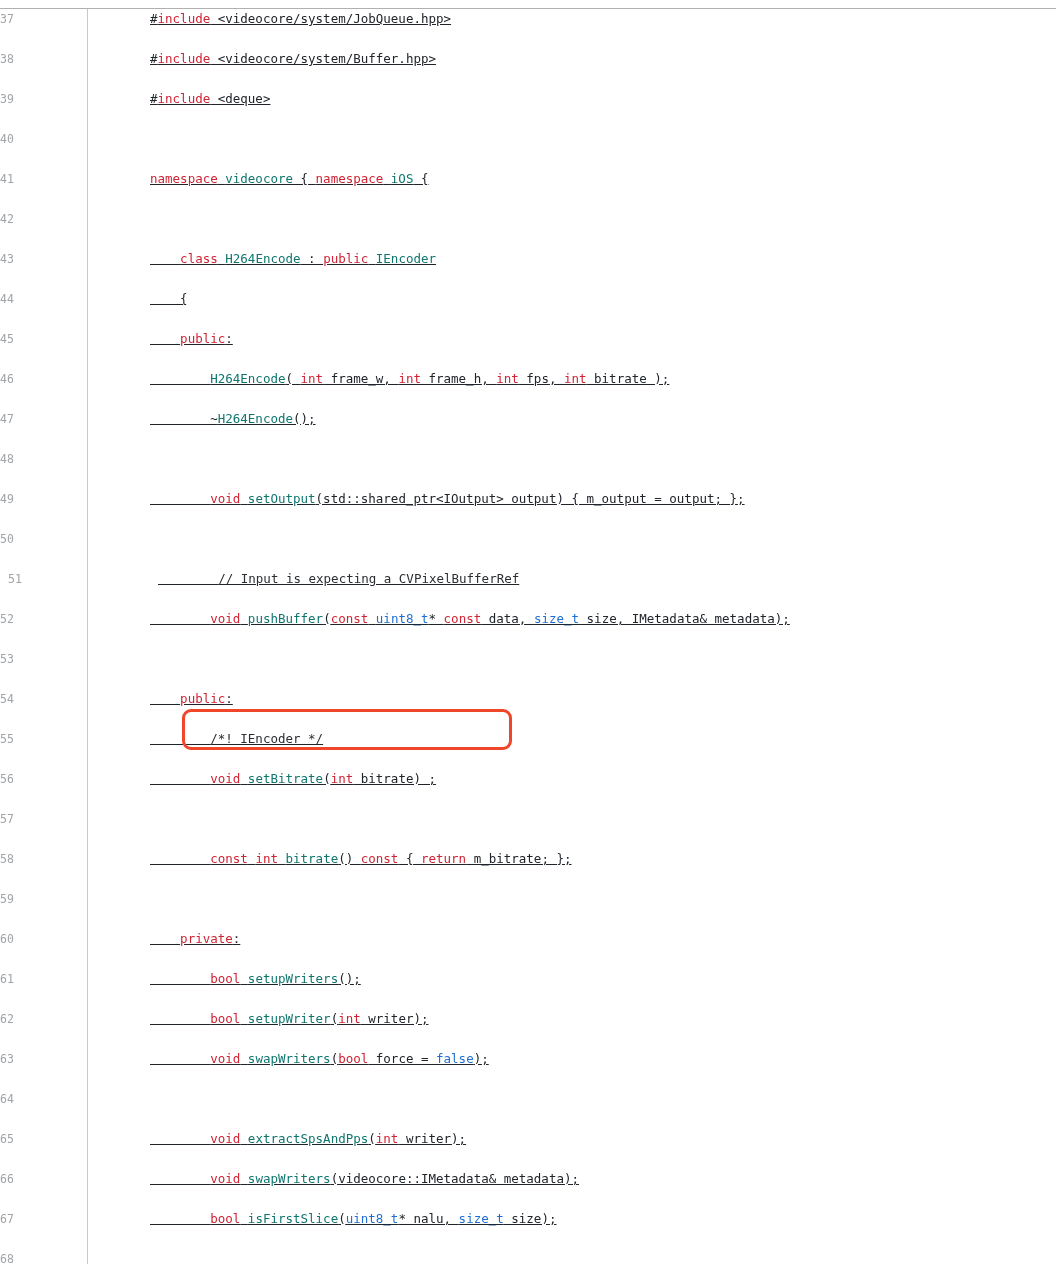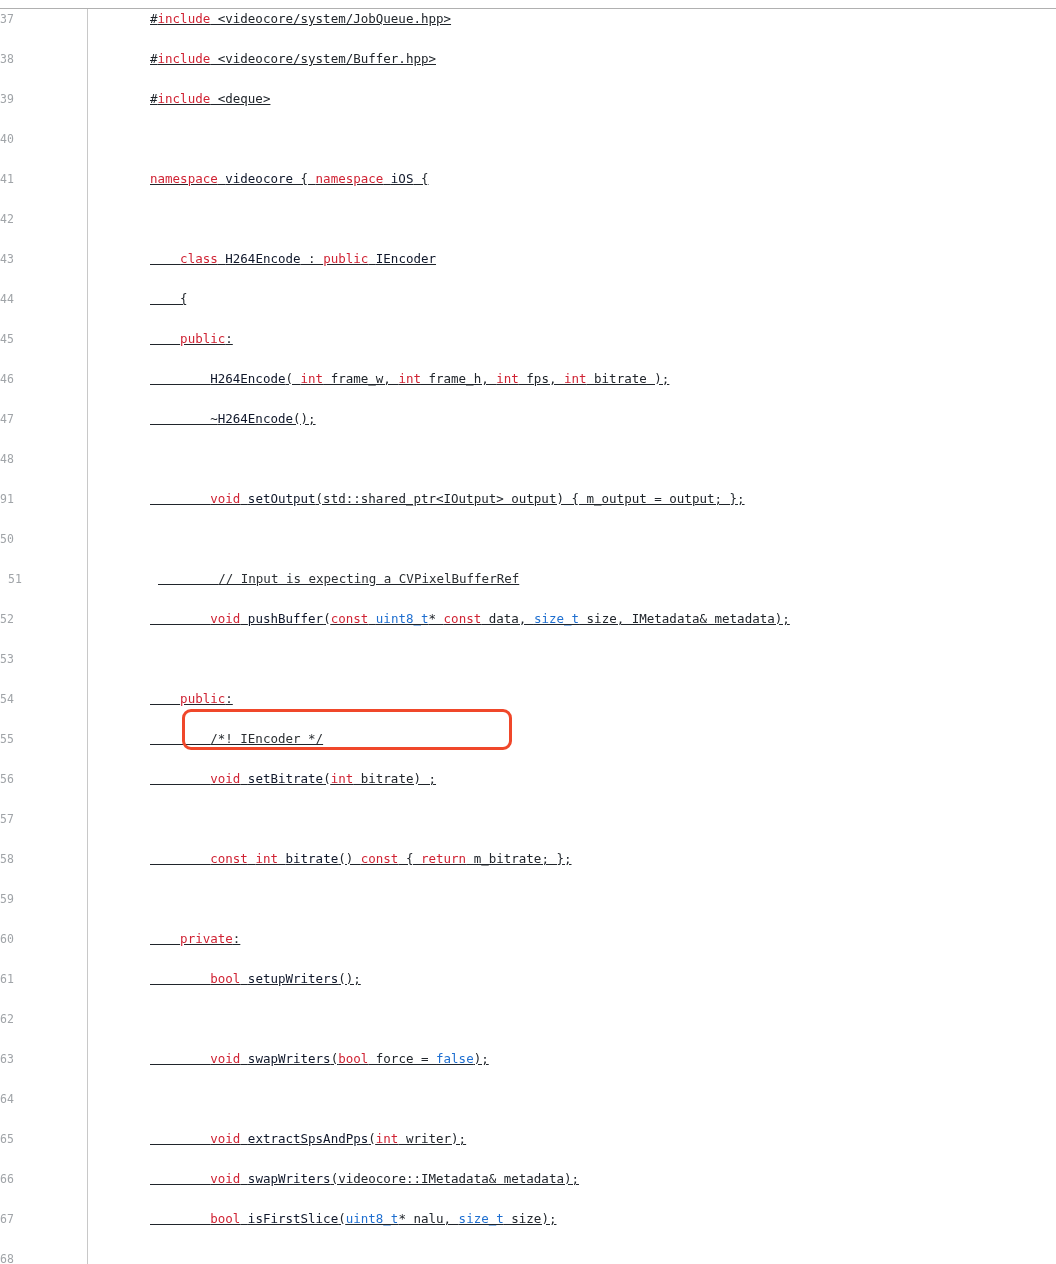--- a/index.html
+++ b/index.html
@@ -67,21 +67,21 @@
     left: 150px;
     top: 0;
     white-space: pre;
     font-family: "DejaVu Sans Mono", monospace;
     color: #20252b;
     letter-spacing: 0px;
     text-decoration: underline;
   }
   
   .k   { color: #d02334; }            
-  .fn  { color: #0f172a; }            
+  .fn  { color: #0f766e; }            
   .ty  { color: #1f6fd0; }            
   .cm  { color: #2b2f33; }            
   .pp  { color: #20252b; }            
   .ppk { color: #d02334; }
   .pl  { color: #20252b; }            
 
   
   #annotation-box {
     position: absolute;
     left: 182px;
@@ -106,34 +106,34 @@
       <div class="code-line" style="top: 40px;"><span class="ln">39</span><span class="lc"><span class="pp">#</span><span class="ppk">include</span><span class="pl"> &lt;deque&gt;</span></span></div>
       <div class="code-line" style="top: 60px;"><span class="ln">40</span><span class="lc"></span></div>
       <div class="code-line" style="top: 80px;"><span class="ln">41</span><span class="lc"><span class="k">namespace</span><span class="pl"> </span><span class="fn">videocore</span><span class="pl"> { </span><span class="k">namespace</span><span class="pl"> </span><span class="fn">iOS</span><span class="pl"> {</span></span></div>
       <div class="code-line" style="top: 100px;"><span class="ln">42</span><span class="lc"></span></div>
       <div class="code-line" style="top: 120px; padding-left: 48px;"><span class="ln">43</span><span class="lc"><span class="pl">    </span><span class="k">class</span><span class="pl"> </span><span class="fn">H264Encode</span><span class="pl"> : </span><span class="k">public</span><span class="pl"> </span><span class="fn">IEncoder</span></span></div>
       <div class="code-line" style="top: 140px;"><span class="ln">44</span><span class="lc"><span class="pl">    {</span></span></div>
       <div class="code-line" style="top: 160px;"><span class="ln">45</span><span class="lc"><span class="pl">    </span><span class="k">public</span><span class="pl">:</span></span></div>
       <div class="code-line" style="top: 180px;"><span class="ln">46</span><span class="lc"><span class="pl">        </span><span class="fn">H264Encode</span><span class="pl">( </span><span class="k">int</span><span class="pl"> frame_w, </span><span class="k">int</span><span class="pl"> frame_h, </span><span class="k">int</span><span class="pl"> fps, </span><span class="k">int</span><span class="pl"> bitrate );</span></span></div>
       <div class="code-line" style="top: 200px;"><span class="ln">47</span><span class="lc"><span class="pl">        ~</span><span class="fn">H264Encode</span><span class="pl">();</span></span></div>
       <div class="code-line" style="top: 220px;"><span class="ln">48</span><span class="lc"></span></div>
-      <div class="code-line" style="top: 240px;"><span class="ln">91</span><span class="lc"><span class="pl">        </span><span class="k">void</span><span class="pl"> </span><span class="fn">setOutput</span><span class="pl">(std::shared_ptr&lt;IOutput&gt; output) { m_output = output; };</span></span></div>
+      <div class="code-line" style="top: 240px;"><span class="ln">49</span><span class="lc"><span class="pl">        </span><span class="k">void</span><span class="pl"> </span><span class="fn">setOutput</span><span class="pl">(std::shared_ptr&lt;IOutput&gt; output) { m_output = output; };</span></span></div>
       <div class="code-line" style="top: 260px;"><span class="ln">50</span><span class="lc"></span></div>
       <div class="code-line" style="top: 280px; margin-left: 8px;"><span class="ln">51</span><span class="lc"><span class="pl">        </span><span class="cm">// Input is expecting a CVPixelBufferRef</span></span></div>
       <div class="code-line" style="top: 300px;"><span class="ln">52</span><span class="lc"><span class="pl">        </span><span class="k">void</span><span class="pl"> </span><span class="fn">pushBuffer</span><span class="pl">(</span><span class="k">const</span><span class="pl"> </span><span class="ty">uint8_t</span><span class="pl">* </span><span class="k">const</span><span class="pl"> data, </span><span class="ty">size_t</span><span class="pl"> size, IMetadata&amp; metadata);</span></span></div>
       <div class="code-line" style="top: 320px;"><span class="ln">53</span><span class="lc"></span></div>
       <div class="code-line" style="top: 340px;"><span class="ln">54</span><span class="lc"><span class="pl">    </span><span class="k">public</span><span class="pl">:</span></span></div>
       <div class="code-line" style="top: 360px;"><span class="ln">55</span><span class="lc"><span class="pl">        </span><span class="cm">/*! IEncoder */</span></span></div>
       <div class="code-line" style="top: 380px;"><span class="ln">56</span><span class="lc"><span class="pl">        </span><span class="k">void</span><span class="pl"> </span><span class="fn">setBitrate</span><span class="pl">(</span><span class="k">int</span><span class="pl"> bitrate) ;</span></span></div>
       <div class="code-line" style="top: 400px;"><span class="ln">57</span><span class="lc"></span></div>
       <div class="code-line" style="top: 420px;"><span class="ln">58</span><span class="lc"><span class="pl">        </span><span class="k">const</span><span class="pl"> </span><span class="k">int</span><span class="pl"> </span><span class="fn">bitrate</span><span class="pl">() </span><span class="k">const</span><span class="pl"> { </span><span class="k">return</span><span class="pl"> m_bitrate; };</span></span></div>
       <div class="code-line" style="top: 440px;"><span class="ln">59</span><span class="lc"></span></div>
       <div class="code-line" style="top: 460px;"><span class="ln">60</span><span class="lc"><span class="pl">    </span><span class="k">private</span><span class="pl">:</span></span></div>
       <div class="code-line" style="top: 480px;"><span class="ln">61</span><span class="lc"><span class="pl">        </span><span class="k">bool</span><span class="pl"> </span><span class="fn">setupWriters</span><span class="pl">();</span></span></div>
-      <div class="code-line" style="top: 500px;"><span class="ln">62</span></div>
+      <div class="code-line" style="top: 500px;"><span class="ln">62</span><span class="lc"><span class="pl">        </span><span class="k">bool</span><span class="pl"> </span><span class="fn">setupWriter</span><span class="pl">(</span><span class="k">int</span><span class="pl"> writer);</span></span></div>
       <div class="code-line" style="top: 520px;"><span class="ln">63</span><span class="lc"><span class="pl">        </span><span class="k">void</span><span class="pl"> </span><span class="fn">swapWriters</span><span class="pl">(</span><span class="k">bool</span><span class="pl"> force = </span><span class="ty">false</span><span class="pl">);</span></span></div>
       <div class="code-line" style="top: 540px;"><span class="ln">64</span></div>
       <div class="code-line" style="top: 560px;"><span class="ln">65</span><span class="lc"><span class="pl">        </span><span class="k">void</span><span class="pl"> </span><span class="fn">extractSpsAndPps</span><span class="pl">(</span><span class="k">int</span><span class="pl"> writer);</span></span></div>
       <div class="code-line" style="top: 580px;"><span class="ln">66</span><span class="lc"><span class="pl">        </span><span class="k">void</span><span class="pl"> </span><span class="fn">swapWriters</span><span class="pl">(videocore::IMetadata&amp; metadata);</span></span></div>
       <div class="code-line" style="top: 600px;"><span class="ln">67</span><span class="lc"><span class="pl">        </span><span class="k">bool</span><span class="pl"> </span><span class="fn">isFirstSlice</span><span class="pl">(</span><span class="ty">uint8_t</span><span class="pl">* nalu, </span><span class="ty">size_t</span><span class="pl"> size);</span></span></div>
       <div class="code-line" style="top: 620px;"><span class="ln">68</span><span class="lc"></span></div>
     </div>
   <div id="annotation-box"></div>
 </div>
 

